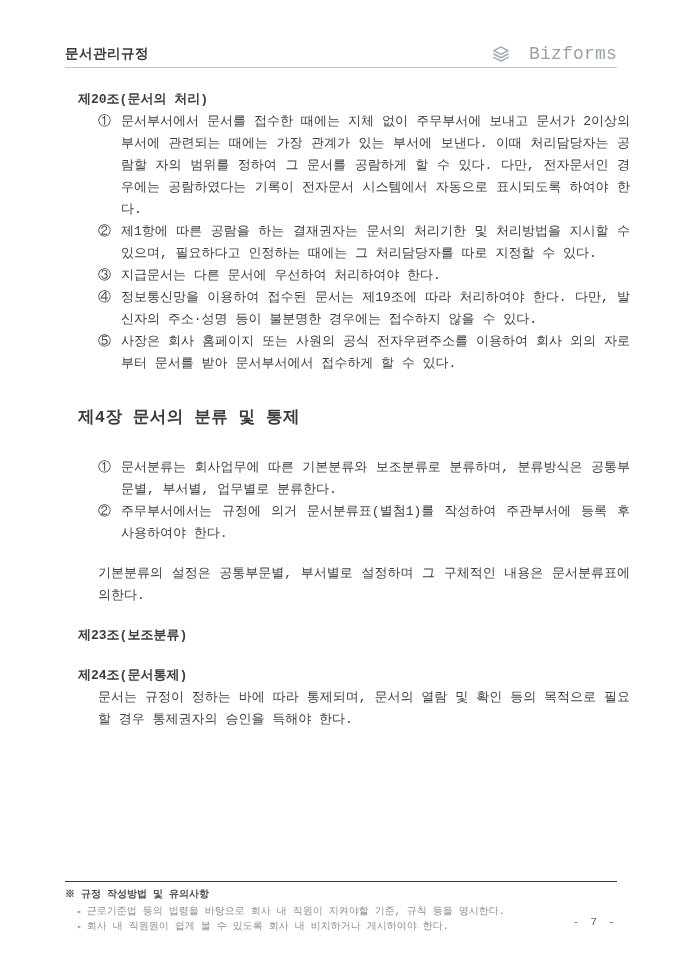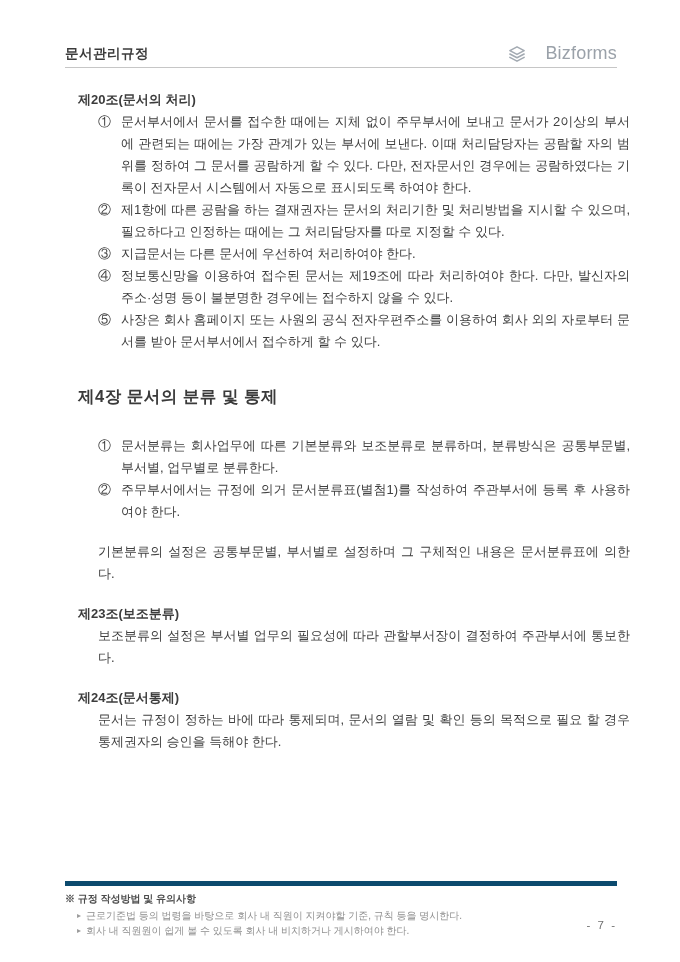--- a/index.html
+++ b/index.html
@@ -2,21 +2,21 @@
 <html lang="ko"><head>
 <meta charset="utf-8">
 <style>
   html, body { margin: 0; padding: 0; background: #ffffff; }
   .page {
     position: relative;
     width: 680px;
     height: 962px;
     background: #ffffff;
     overflow: hidden;
-    font-family: Liberation Sans, sans-serif;
+    font-family: Liberation Mono, monospace;
     color: #404040;
   }
   
   .header {
     position: absolute;
     top: 40px; left: 65px;
     width: 552px; height: 28px;
     box-sizing: border-box;
     border-bottom: 1px solid #c6c6c6;
     display: flex;
@@ -88,21 +88,21 @@
     letter-spacing: 0.5px;
   }
   .article { margin: 0; }
   .article.gap { margin-top: 18px; }
   
   .footer {
     position: absolute;
     top: 881px; left: 65px;
     width: 552px;
     box-sizing: border-box;
-    border-top: 5px solid #0c4a6e;
+    border-top: 1px solid #0c4a6e;
     padding-top: 6px;
   }
   .fn-heading {
     font-size: 10px;
     font-weight: bold;
     color: #4c4c4c;
     line-height: 14px;
     margin-bottom: 2px;
   }
   .fn-bullet {
@@ -184,21 +184,20 @@
         <div class="item-text">주무부서에서는 규정에 의거 문서분류표(별첨1)를 작성하여 주관부서에 등록 후 사용하여야 한다.</div>
       </div>
     </section>
 
     <section class="article gap">
       <div class="body-text">기본분류의 설정은 공통부문별, 부서별로 설정하며 그 구체적인 내용은 문서분류표에 의한다.</div>
     </section>
 
     <section class="article gap">
       <h3 class="article-title">제23조(보조분류)</h3>
-      <div class="body-text">보조분류의 설정은 부서별 업무의 필요성에 따라 관할부서장이 결정하여 주관부서에 통보한다.</div>
     </section>
 
     <section class="article gap">
       <h3 class="article-title">제24조(문서통제)</h3>
       <div class="body-text">문서는 규정이 정하는 바에 따라 통제되며, 문서의 열람 및 확인 등의 목적으로 필요 할 경우 통제권자의 승인을 득해야 한다.</div>
     </section>
 
   </div>
 
   <div class="footer">

